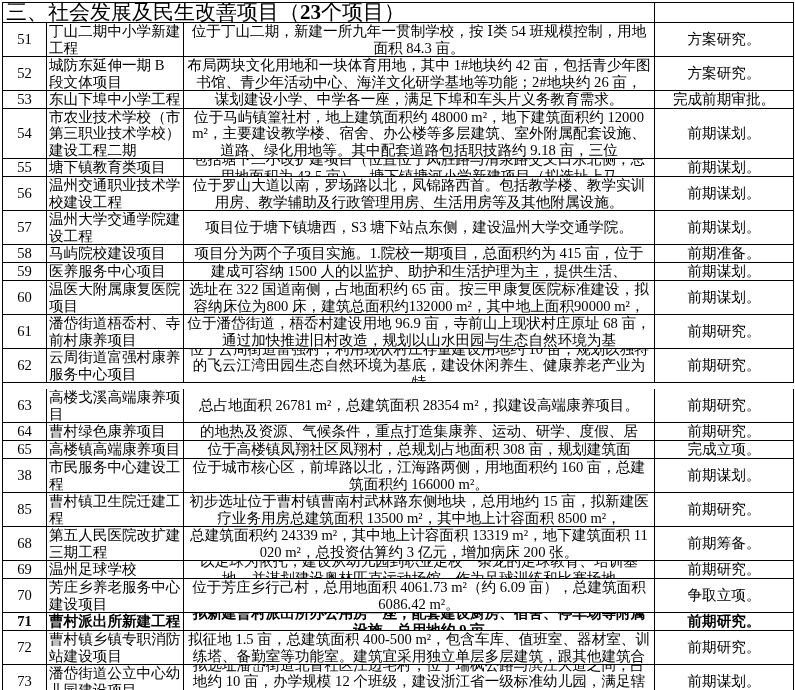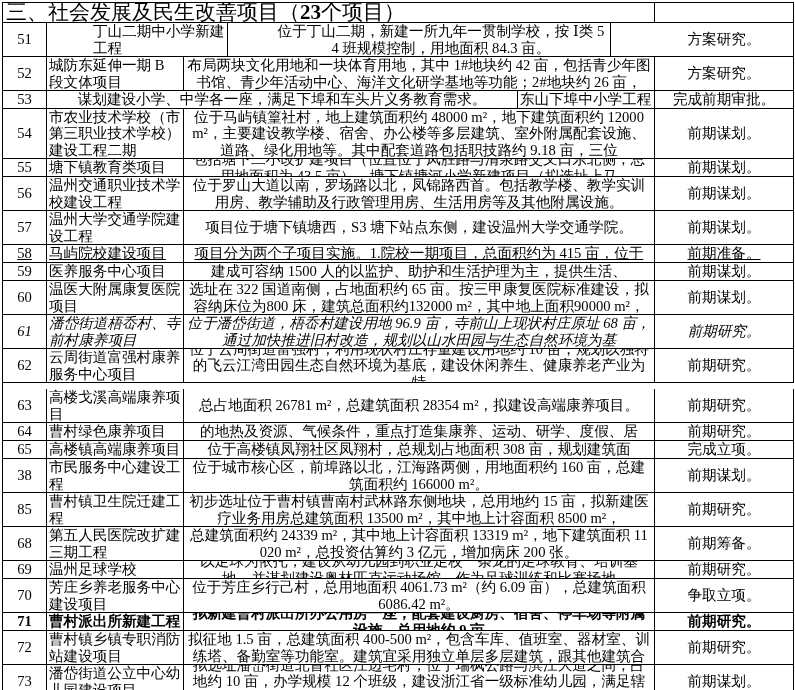--- a/index.html
+++ b/index.html
@@ -35,21 +35,21 @@
   <div class="tbl">
     <div class="row h-row">
       <div class="cell h-title">
         <span style="width:auto">三、社会发展及民生改善项目（</span>
           <b style="width:auto">23</b>
           <span style="width:auto"> 个项目）</span>
       </div>
       <div class="cell c-status"></div>
     </div>
 
-  <div class="row" style="height: 34px; gap: 44px;">
+  <div class="row" style="height: 34px;">
     <div class="cell c-no">
           <span>51</span>
         </div>
     <div class="cell c-name">
           <span>丁山二期中小学新建工程</span>
         </div>
     <div class="cell c-desc">
           <span>位于丁山二期，新建一所九年一贯制学校，按 Ⅰ类 54 班规模控制，用地面积 84.3 亩。</span>
         </div>
     <div class="cell c-status">
@@ -67,26 +67,26 @@
           <span>布局两块文化用地和一块体育用地，其中 1#地块约 42 亩，包括青少年图书馆、青少年活动中心、海洋文化研学基地等功能；2#地块约 26 亩，</span>
         </div>
     <div class="cell c-status">
           <span>方案研究。</span>
         </div>
   </div>
       <div class="row" style="height: 18px;">
     <div class="cell c-no">
           <span>53</span>
         </div>
+    <div class="cell c-name">
+          <span>东山下埠中小学工程</span>
+        </div>
     <div class="cell c-desc">
           <span>谋划建设小学、中学各一座，满足下埠和车头片义务教育需求。</span>
         </div>
-    <div class="cell c-name">
-          <span>东山下埠中小学工程</span>
-        </div>
     <div class="cell c-status">
           <span>完成前期审批。</span>
         </div>
   </div>
       <div class="row" style="height: 50px;">
     <div class="cell c-no">
           <span>54</span>
         </div>
     <div class="cell c-name">
           <span>市农业技术学校（市第三职业技术学校）建设工程二期</span>
@@ -133,21 +133,21 @@
     <div class="cell c-name">
           <span>温州大学交通学院建设工程</span>
         </div>
     <div class="cell c-desc">
           <span>项目位于塘下镇塘西，S3 塘下站点东侧，建设温州大学交通学院。</span>
         </div>
     <div class="cell c-status">
           <span>前期谋划。</span>
         </div>
   </div>
-      <div class="row" style="height: 18px; text-decoration: underline;">
+      <div class="row" style="height: 18px;">
     <div class="cell c-no">
           <span>58</span>
         </div>
     <div class="cell c-name">
           <span>马屿院校建设项目</span>
         </div>
     <div class="cell c-desc">
           <span>项目分为两个子项目实施。1.院校一期项目，总面积约为 415 亩，位于</span>
         </div>
     <div class="cell c-status">
@@ -175,21 +175,21 @@
     <div class="cell c-name">
           <span>温医大附属康复医院项目</span>
         </div>
     <div class="cell c-desc">
           <span>选址在 322 国道南侧，占地面积约 65 亩。按三甲康复医院标准建设，拟容纳床位为800 床，建筑总面积约132000 m²，其中地上面积90000 m²，</span>
         </div>
     <div class="cell c-status">
           <span>前期谋划。</span>
         </div>
   </div>
-      <div class="row" style="height: 34px; font-style: italic;">
+      <div class="row" style="height: 34px;">
     <div class="cell c-no">
           <span>61</span>
         </div>
     <div class="cell c-name">
           <span>潘岱街道梧岙村、寺前村康养项目</span>
         </div>
     <div class="cell c-desc">
           <span>位于潘岱街道，梧岙村建设用地 96.9 亩，寺前山上现状村庄原址 68 亩，通过加快推进旧村改造，规划以山水田园与生态自然环境为基</span>
         </div>
     <div class="cell c-status">

